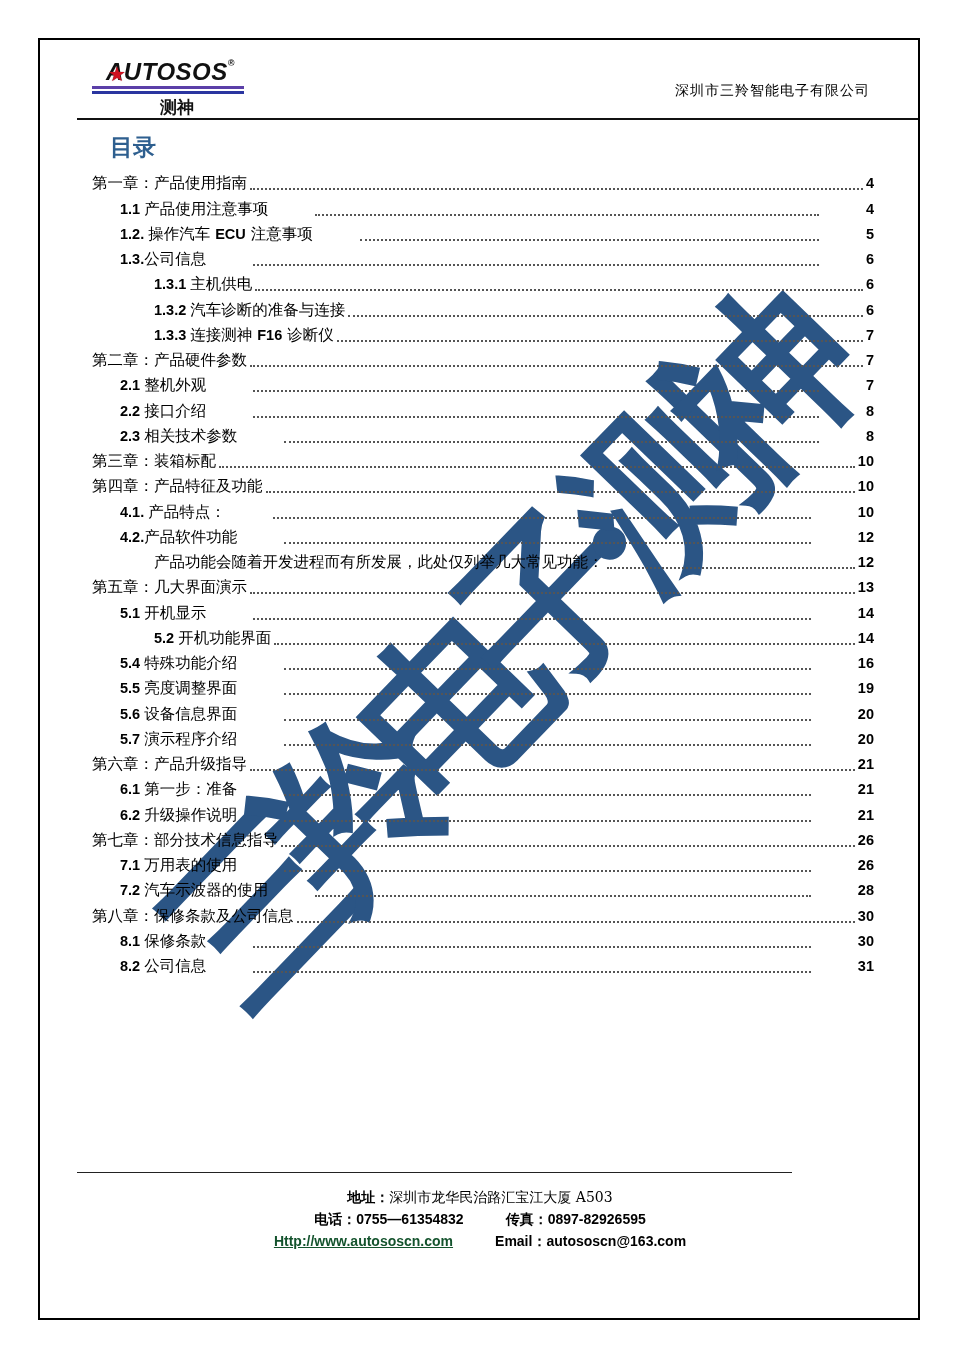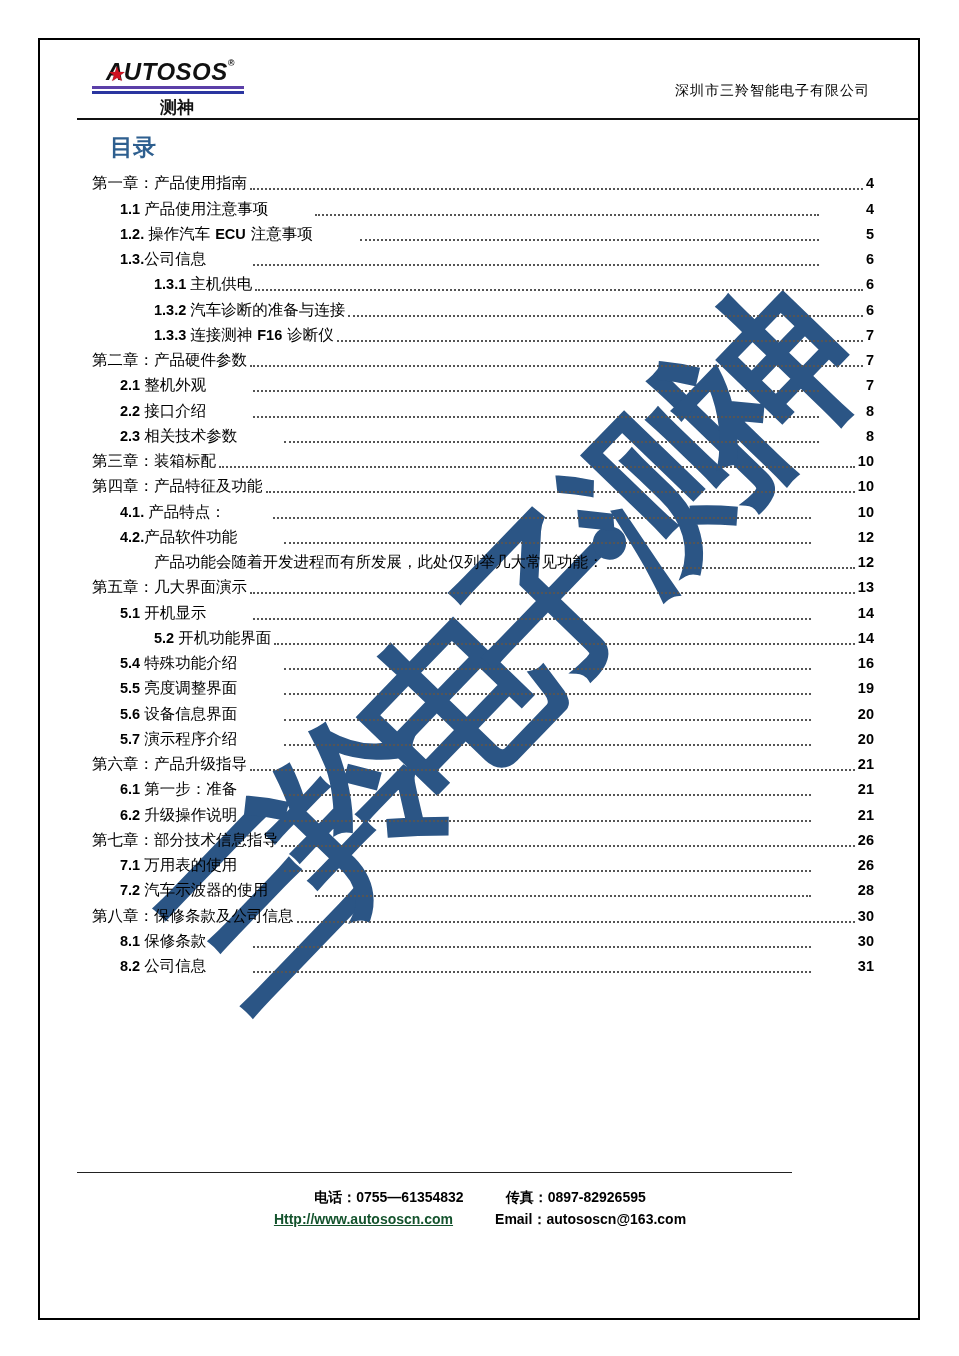--- a/index.html
+++ b/index.html
@@ -227,20 +227,23 @@
         <div class="toc-row lvl1">
           <span class="toc-text"><span class="bnum">8.2 </span><span>公司信息</span></span>
           <span class="leader"></span>
           <span class="pg">31</span>
         </div>
       </div>
 
     <div class="footer-rule"></div>
     <div class="footer">
       <div>
+        <span class="flabel">地址：</span><span>深圳市龙华民治路汇宝江大厦 A503</span>
+      </div>
+      <div>
         <span class="fbold">电话：</span><span class="fbold">0755—61354832</span><span class="fgap"></span><span class="fbold">传真：</span><span class="fbold">0897-82926595</span>
       </div>
       <div>
         <span class="website">Http://www.autososcn.com</span><span class="fgap"></span><span class="fbold">Email：</span><span class="fbold">autososcn@163.com</span>
       </div>
     </div>
 
   </div>
 </div>
 

